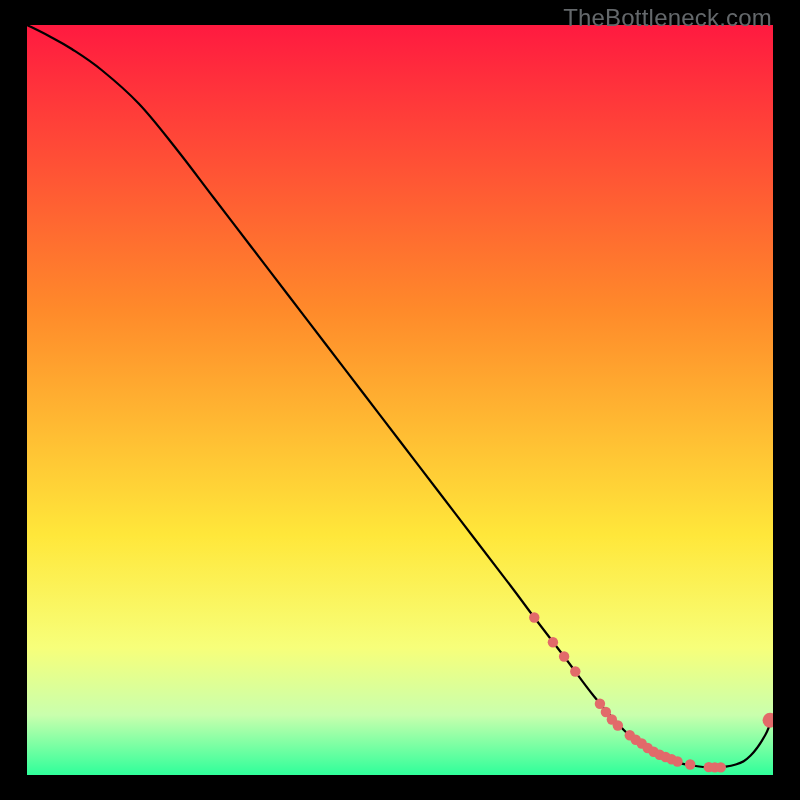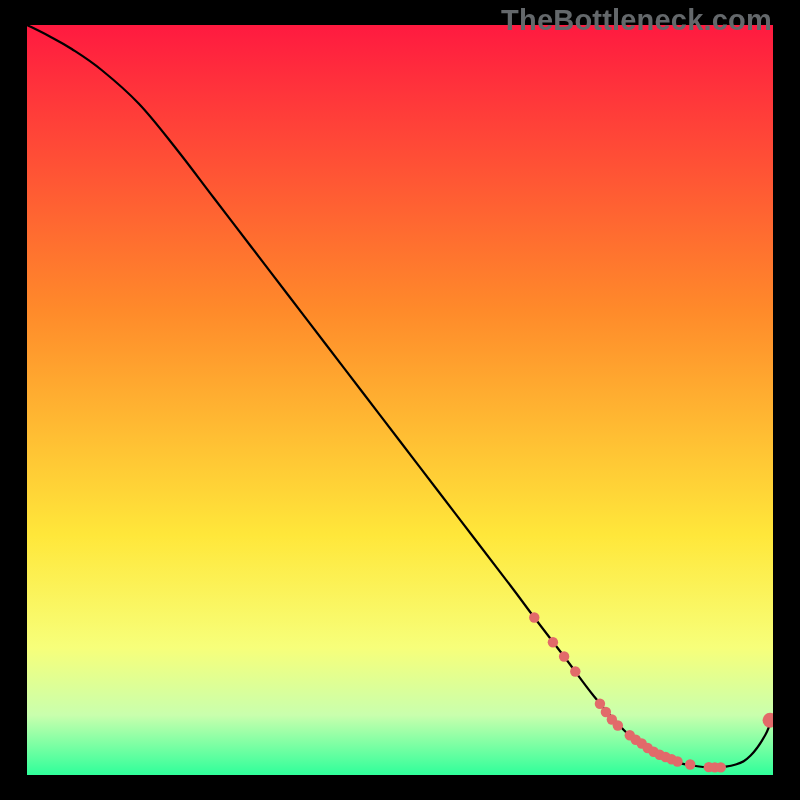--- a/index.html
+++ b/index.html
@@ -21,22 +21,22 @@
     left: 27px;
     top: 25px;
     width: 746px;
     height: 750px;
   }
   .watermark {
     position: absolute;
     top: 4px;
     right: 28px;
     font-family: Arial, Helvetica, sans-serif;
-    font-size: 29px;
-    font-weight: 700;
+    font-size: 24px;
+    font-weight: 400;
     color: #64686b;
     letter-spacing: 0.2px;
   }
 </style>
 </head>
 <body>
 
 <div class="frame">
   <svg class="plot" viewBox="0 0 746 750" preserveAspectRatio="none">
     <defs>

